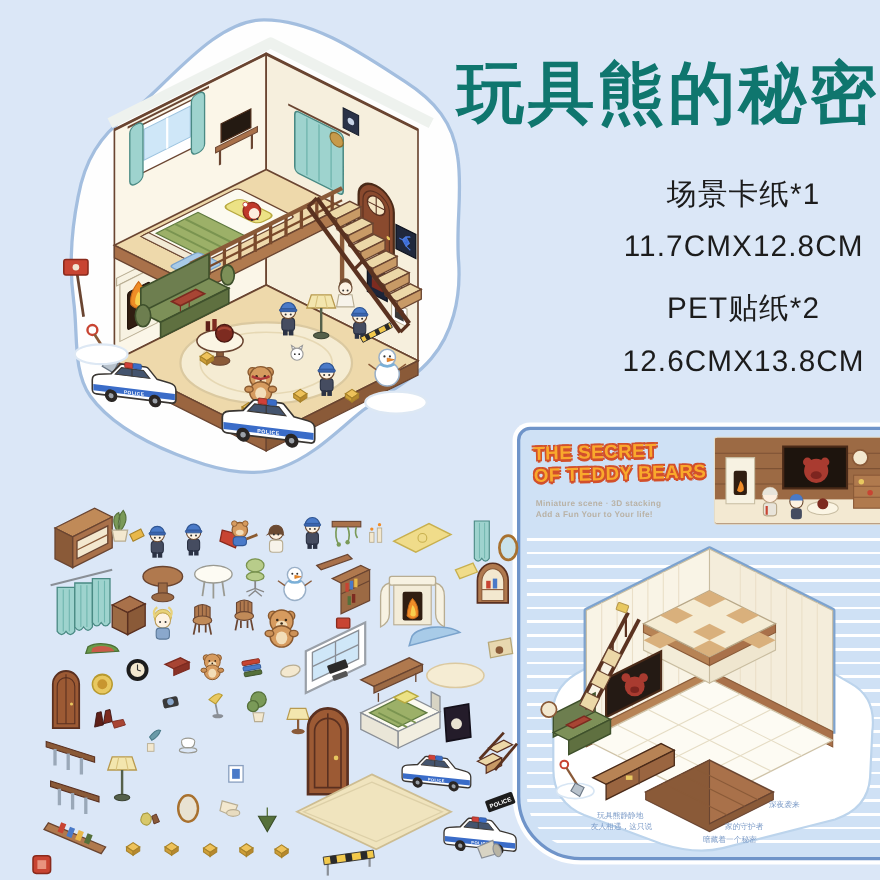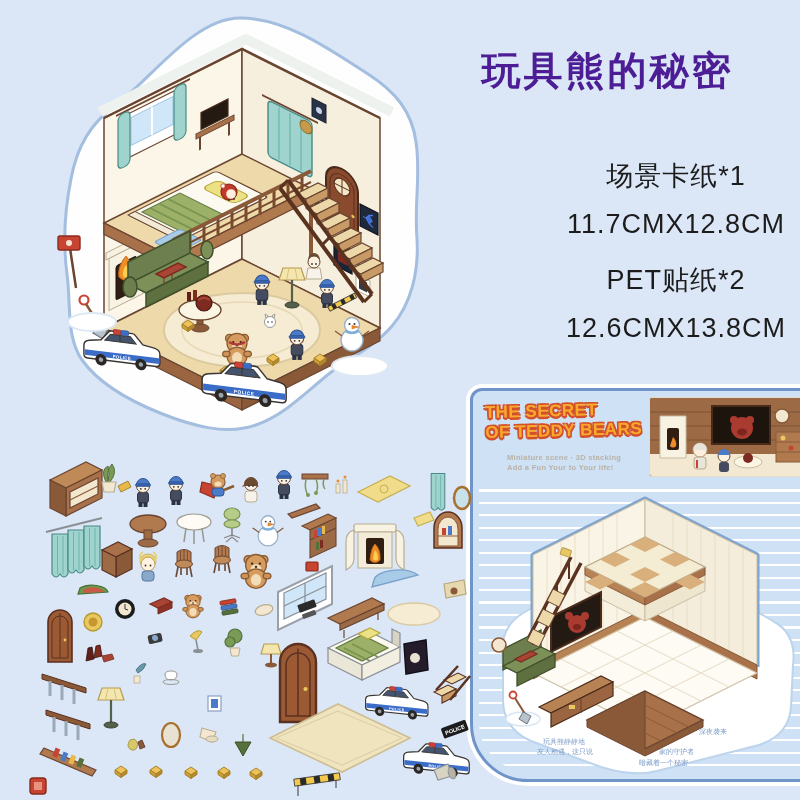--- a/index.html
+++ b/index.html
@@ -1,33 +1,33 @@
 <!DOCTYPE html>
 <html><head>
 <meta charset="utf-8">
 <style>
   html,body{margin:0;padding:0;}
   #stage{position:relative;width:800px;height:800px;background:#dbe7f7;overflow:hidden;
          font-family:"Liberation Sans","DejaVu Sans",sans-serif;}
   .abs{position:absolute;}
-  #main-title{left:415px;top:44px;width:385px;text-align:center;font-size:39px;font-weight:700;
-              color:#4c1d95;letter-spacing:3px;white-space:nowrap;}
+  #main-title{left:415px;top:44px;width:385px;text-align:center;font-size:61px;font-weight:700;
+              color:#0f766e;letter-spacing:3px;white-space:nowrap;}
   .spec{left:548px;width:256px;text-align:center;font-size:27px;color:#1c1c1c;font-weight:500;
         letter-spacing:1px;white-space:nowrap;}
   #spec1{top:158px;} #spec2{top:209px;} #spec3{top:262px;} #spec4{top:313px;}
   #card{left:470px;top:388px;width:338px;height:388px;background:#cfe1f5;
         border:3px solid #6f94c9;border-radius:12px 0 0 58px;box-shadow:0 0 0 4px #ffffff;}
   #card-lines{position:absolute;left:6px;top:88px;right:0;bottom:8px;border-radius:0 0 0 48px;
         background:repeating-linear-gradient(180deg,transparent 0 10px,#ffffff 10px 12.5px);}
   #card-title{position:absolute;left:12px;top:10px;width:160px;font-weight:900;font-size:17px;
         line-height:1.15;color:#f9a92c;letter-spacing:0.5px;transform:rotate(-1.5deg);
         text-shadow:-1.5px -1.5px 0 #d2502c,1.5px -1.5px 0 #d2502c,-1.5px 1.5px 0 #d2502c,
         1.5px 1.5px 0 #d2502c,0 2.5px 0 #d2502c;}
   #card-sub{position:absolute;left:14px;top:62px;width:170px;font-size:7.5px;line-height:1.3;
-        color:#b9b2a6;font-weight:700;letter-spacing:0.3px;margin-left:20px;}
+        color:#b9b2a6;font-weight:700;letter-spacing:0.3px;}
   #card-preview{position:absolute;right:0;top:6px;width:160px;height:78px;border-radius:3px;
         overflow:hidden;border:1px solid #e4dcc8;background:#8a5a38;}
   .note{position:absolute;font-size:7px;color:#7d9cc8;white-space:nowrap;}
   #scene-wrap{left:30px;top:4px;width:430px;height:442px;}
   #sheet-wrap{left:6px;top:452px;width:468px;height:348px;}
   #card-room{position:absolute;left:0;top:78px;width:332px;height:310px;}
   svg{display:block;}
 </style>
 </head>
 <body>

